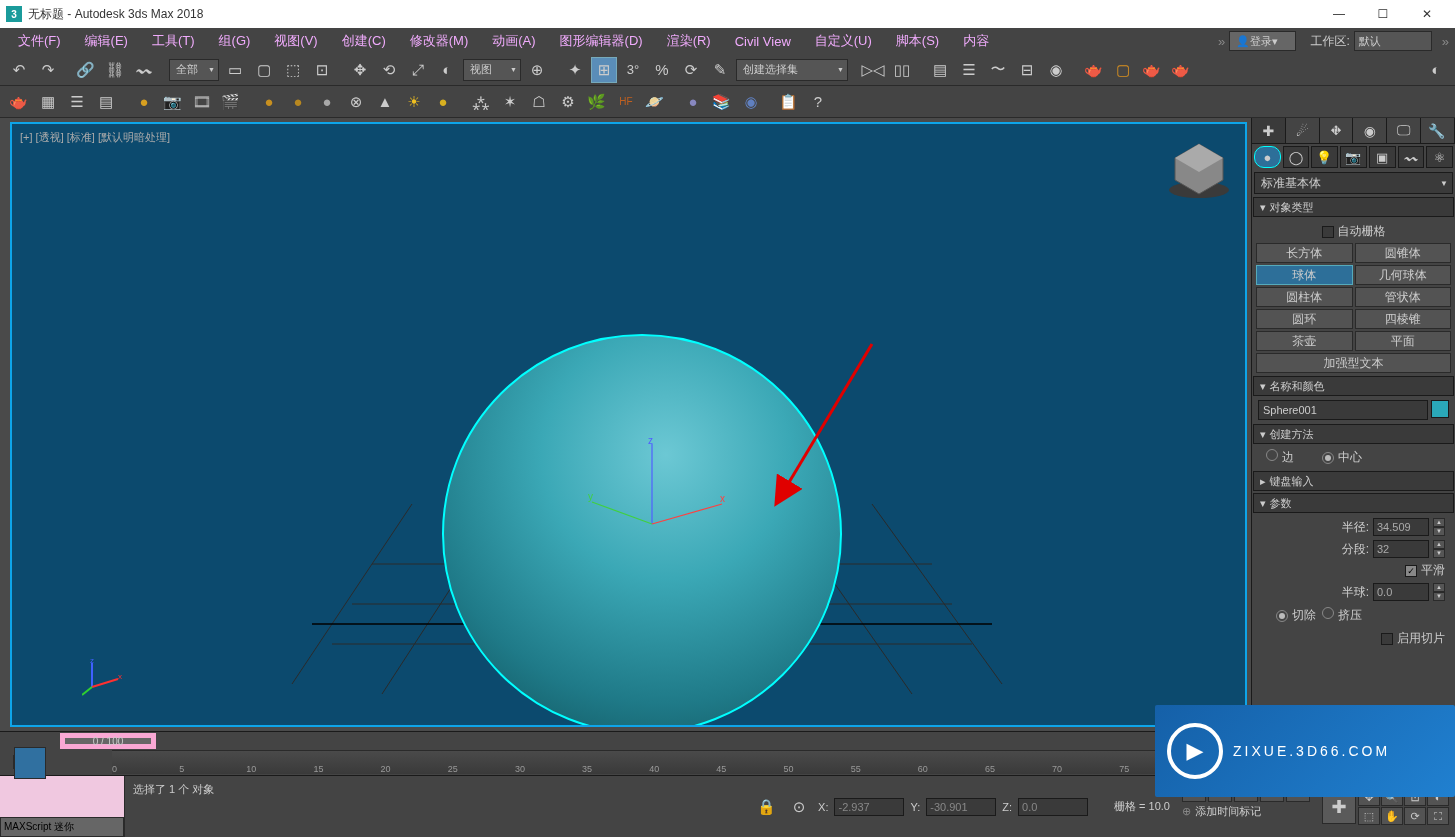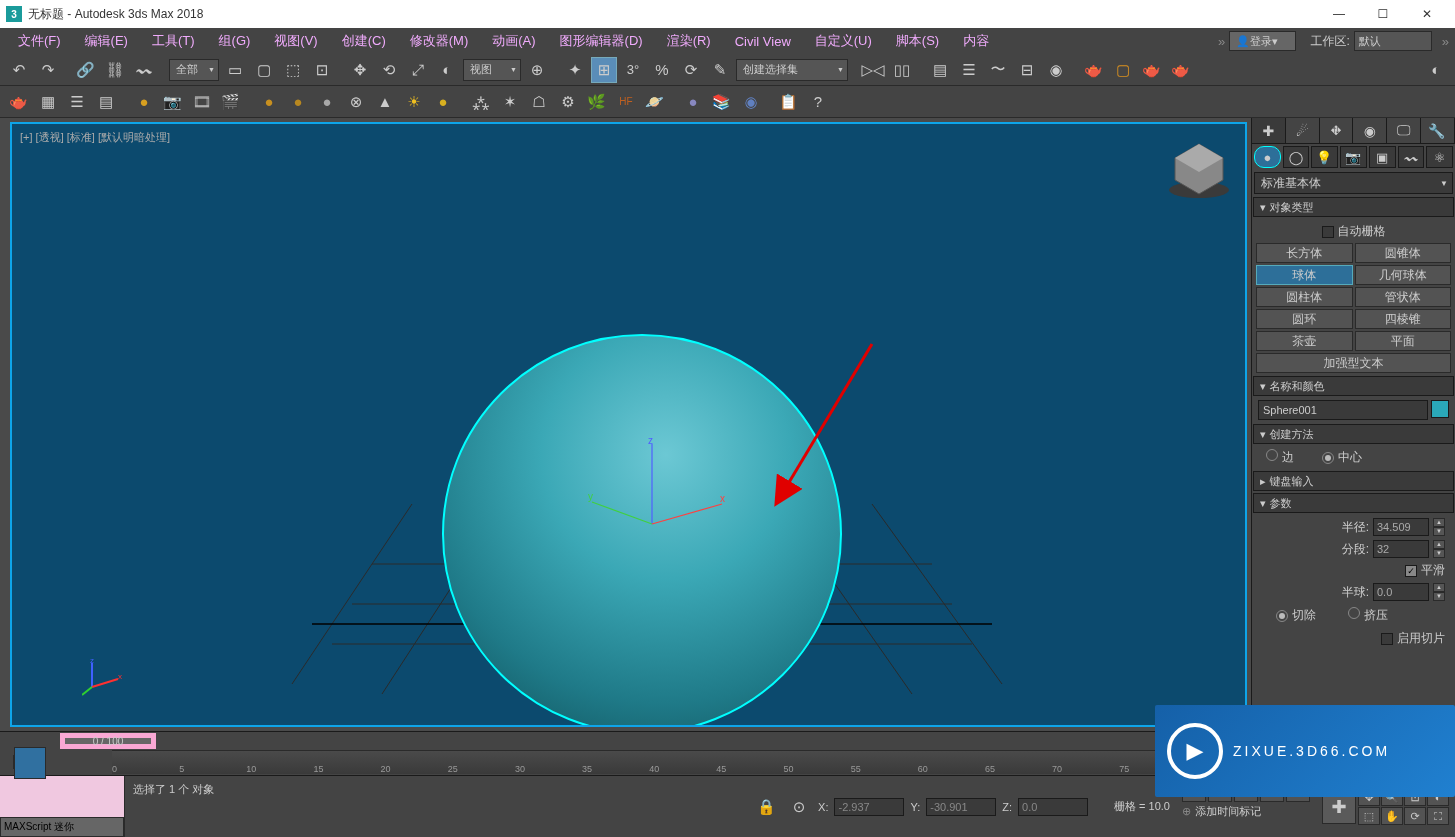--- a/index.html
+++ b/index.html
@@ -350,21 +350,21 @@
       <div class="param-row">
           <span>半球:</span>
           <div class="spinner">
             <span>0.0</span>
           </div>
           <div class="spinbtns">
             <div>▲</div>
             <div>▼</div>
           </div>
         </div>
-      <div class="radio-row" style="gap:32px;padding-left:20px">
+      <div class="radio-row" style="gap:6px;padding-left:20px">
         <label><span class="radio on"></span><span>切除</span></label>
         <label><span class="radio"></span><span>挤压</span></label>
       </div>
       <div class="param-row">
           <div class="chk"></div>
           <span>启用切片</span>
         </div>
     </div>
   </div>
 </div>

